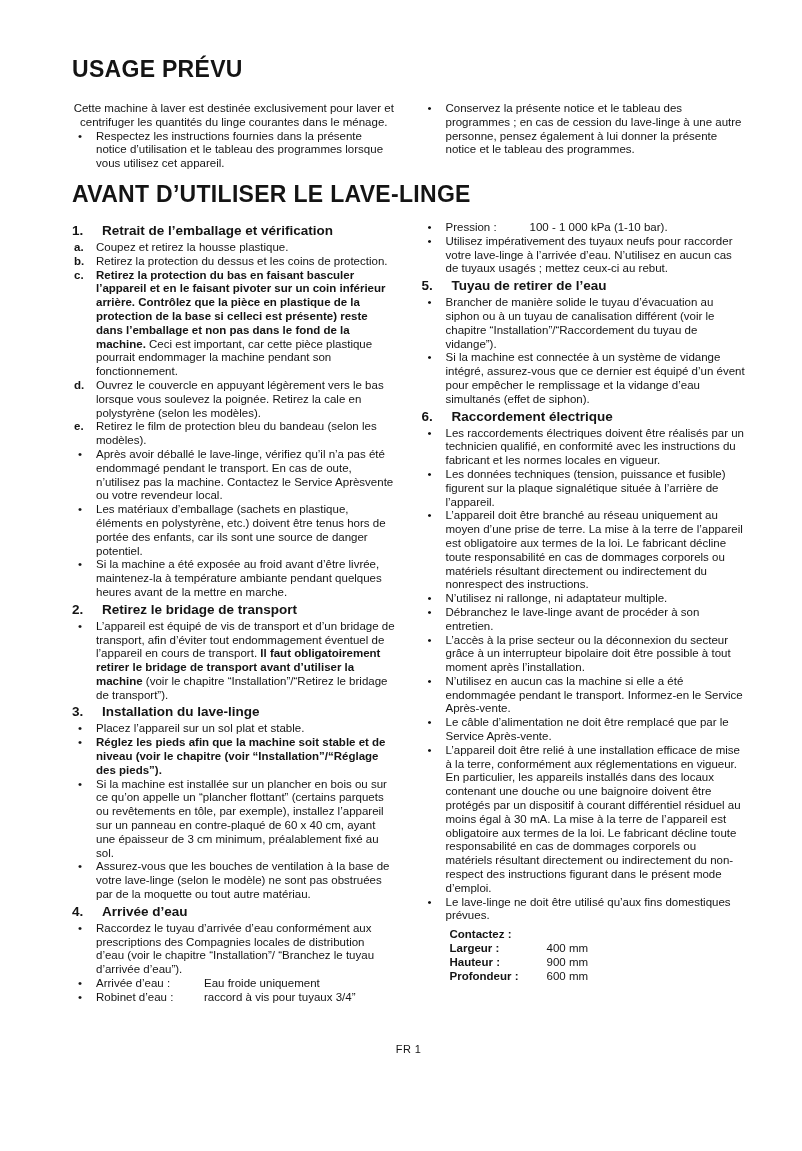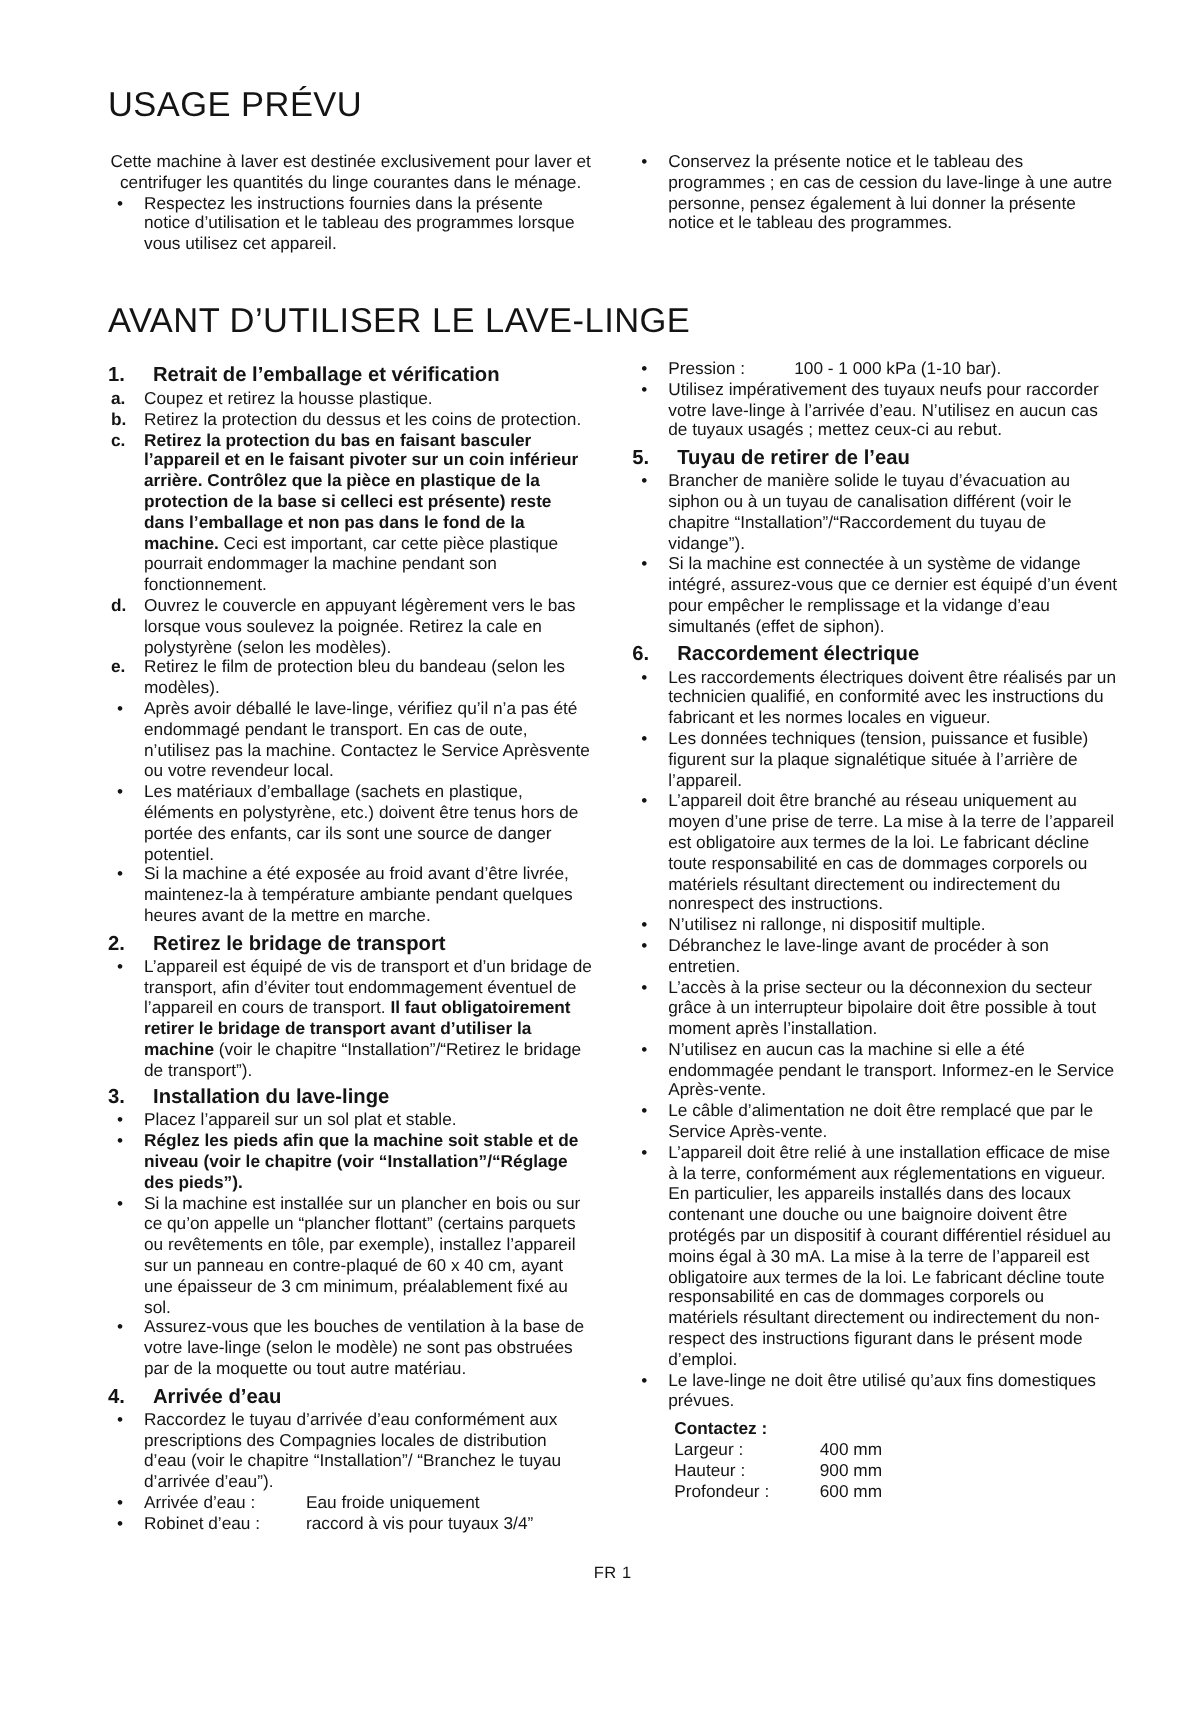--- a/index.html
+++ b/index.html
@@ -1,37 +1,37 @@
 <!DOCTYPE html>
 <html><head>
 <meta charset="utf-8">
 <style>
   html,body{margin:0;padding:0;background:#ffffff;}
   body{width:802px;height:1151px;overflow:hidden;color:#141414;
        font-family:"Liberation Sans",sans-serif;}
   .page{position:relative;box-sizing:border-box;width:802px;height:1151px;
         padding:56px 57px 0 72px;background:#ffffff;}
-  .doc-title{font-size:23px;line-height:27px;font-weight:400;letter-spacing:.3px;margin:0;}
+  .doc-title{font-size:23px;line-height:27px;font-weight:700;letter-spacing:.3px;margin:0;}
   #intro-title{margin-bottom:19px;}
-  #main-title{margin-top:29px;margin-bottom:13px;}
+  #main-title{margin-top:10px;margin-bottom:13px;}
   .cols{display:flex;gap:26px;}
   .col{width:324px;font-size:11.5px;line-height:13.8px;}
   .para{margin:0;text-align:center;}
   .sec-h{display:flex;font-weight:700;font-size:13.5px;line-height:16px;margin:2px 0;}
   .sec-h .num{flex:0 0 30px;}
   .item{display:flex;}
   .item .marker{flex:0 0 24px;box-sizing:border-box;padding-left:6px;}
   .item.alpha .marker{padding-left:2px;font-weight:700;}
   .item .body{flex:1;}
   .b{font-weight:700;}
   .kvk{display:inline-block;width:108px;}
   .col-right .kvk{width:84px;}
   .dims{margin:5px 0 0 28px;}
   .dims-h{font-weight:700;}
-  .dims-row .dk{display:inline-block;width:97px;}
+  .dims-row .dk{display:inline-block;width:97px;font-weight:bold;}
   .footer{position:absolute;left:72px;right:57px;top:1043px;text-align:center;
           font-size:11px;letter-spacing:.4px;}
 </style>
 </head>
 <body>
 
 <div class="page">
   <h1 class="doc-title" id="intro-title">USAGE PRÉVU</h1>
 
   <div class="cols">
@@ -167,21 +167,21 @@
         <div class="item bullet">
           <span class="marker">•</span>
           <div class="body"><span>Les données techniques (tension, puissance et fusible) figurent sur la plaque signalétique située à l’arrière de l’appareil.</span></div>
         </div>
         <div class="item bullet">
           <span class="marker">•</span>
           <div class="body"><span>L’appareil doit être branché au réseau uniquement au moyen d’une prise de terre. La mise à la terre de l’appareil est obligatoire aux termes de la loi. Le fabricant décline toute responsabilité en cas de dommages corporels ou matériels résultant directement ou indirectement du nonrespect des instructions.</span></div>
         </div>
         <div class="item bullet">
           <span class="marker">•</span>
-          <div class="body"><span>N’utilisez ni rallonge, ni dispositif multiple.</span></div>
+          <div class="body"><span>N’utilisez ni rallonge, ni adaptateur multiple.</span></div>
         </div>
         <div class="item bullet">
           <span class="marker">•</span>
           <div class="body"><span>Débranchez le lave-linge avant de procéder à son entretien.</span></div>
         </div>
         <div class="item bullet">
           <span class="marker">•</span>
           <div class="body"><span>L’accès à la prise secteur ou la déconnexion du secteur grâce à un interrupteur bipolaire doit être possible à tout moment après l’installation.</span></div>
         </div>
         <div class="item bullet">

